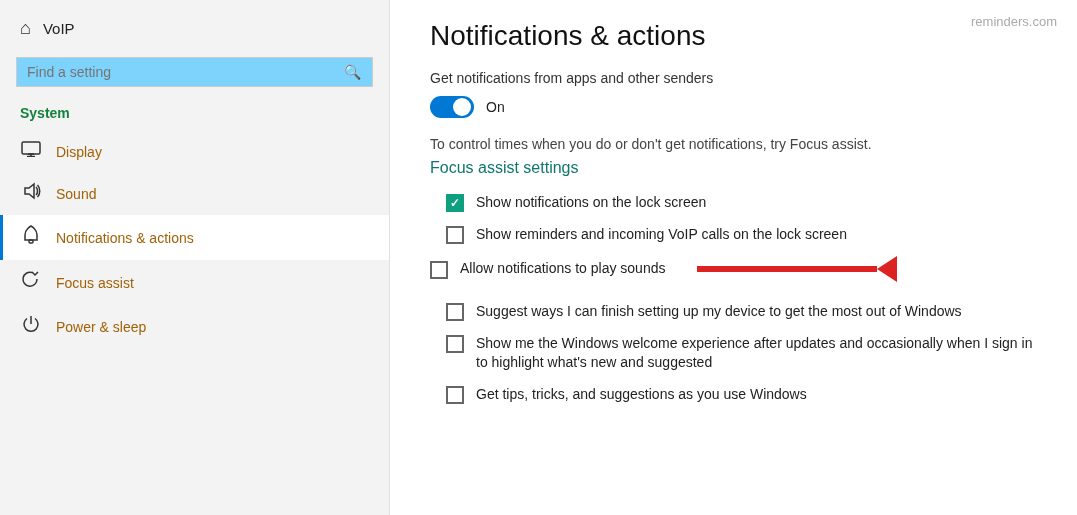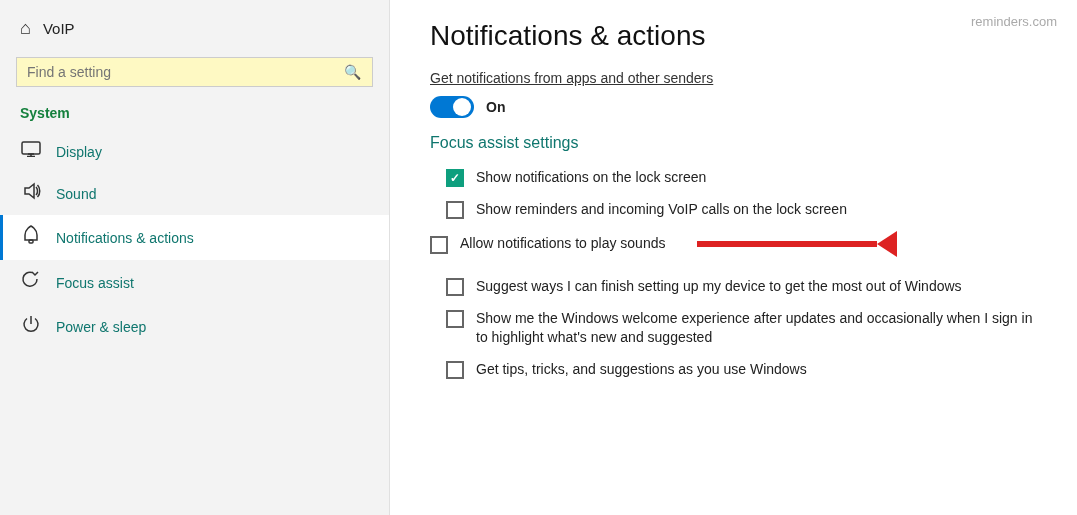--- a/index.html
+++ b/index.html
@@ -40,21 +40,21 @@
     .sidebar-home-label {
       font-size: 15px;
       color: #222;
     }
 
     .search-box {
       margin: 8px 16px 14px 16px;
       display: flex;
       align-items: center;
       border: 1px solid #ccc;
-      background: #fef9c3;
+      background: #7dd3fc;
       padding: 6px 10px;
       gap: 8px;
     }
 
     .search-input {
       border: none;
       outline: none;
       font-size: 14px;
       color: #555;
       flex: 1;
@@ -74,21 +74,21 @@
       padding: 4px 20px 10px 20px;
     }
 
     .sidebar-item {
       display: flex;
       align-items: center;
       padding: 10px 20px;
       gap: 14px;
       cursor: pointer;
       font-size: 14px;
-      color: #0f766e;
+      color: #a16207;
       position: relative;
     }
 
     .sidebar-item.active {
       background: #fff;
       border-left: 3px solid #0078d4;
       padding-left: 17px;
     }
 
     .sidebar-item .item-icon {
@@ -119,21 +119,20 @@
       font-size: 28px;
       font-weight: 300;
       color: #111;
       margin-bottom: 18px;
     }
 
     .section-subtitle {
       font-size: 14px;
       color: #333;
       margin-bottom: 10px;
-      text-decoration: underline;
     }
 
     .toggle-row {
       display: flex;
       align-items: center;
       gap: 12px;
       margin-bottom: 16px;
     }
 
     .toggle-track {
@@ -152,21 +151,20 @@
       border-radius: 50%;
       position: absolute;
       top: 2px;
       right: 3px;
       transition: left 0.2s;
     }
 
     .toggle-label {
       font-size: 14px;
       color: #222;
-      font-weight: bold;
     }
 
     .focus-hint {
       font-size: 14px;
       color: #444;
       margin-bottom: 4px;
       line-height: 1.5;
     }
 
     .focus-link {
@@ -325,20 +323,21 @@
 
   <div class="section-subtitle">Get notifications from apps and other senders</div>
 
   <div class="toggle-row">
     <div class="toggle-track">
       <div class="toggle-thumb"></div>
     </div>
     <span class="toggle-label">On</span>
   </div>
 
+  <div class="focus-hint">To control times when you do or don't get notifications, try Focus assist.</div>
   <a class="focus-link">Focus assist settings</a>
 
   
   <div class="checkbox-row">
     <div class="checkbox checked"></div>
     <span>Show notifications on the lock screen</span>
   </div>
 
   
   <div class="checkbox-row">

